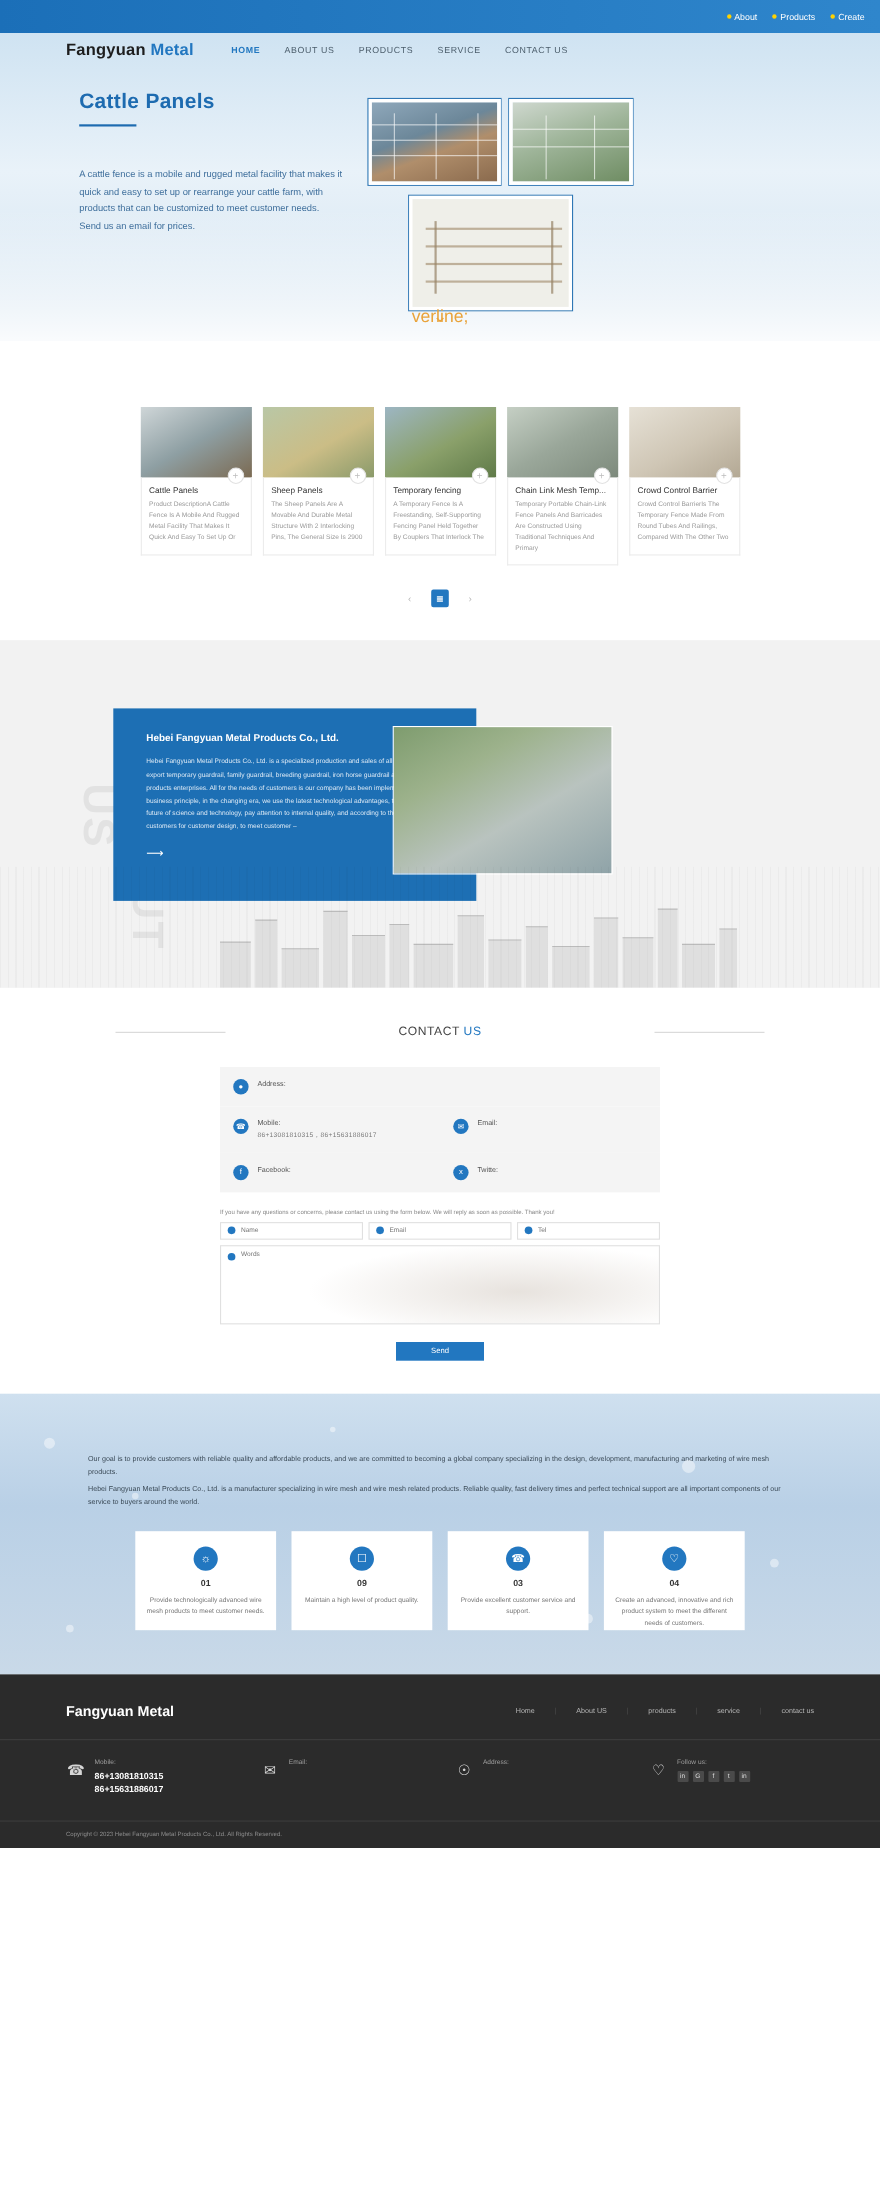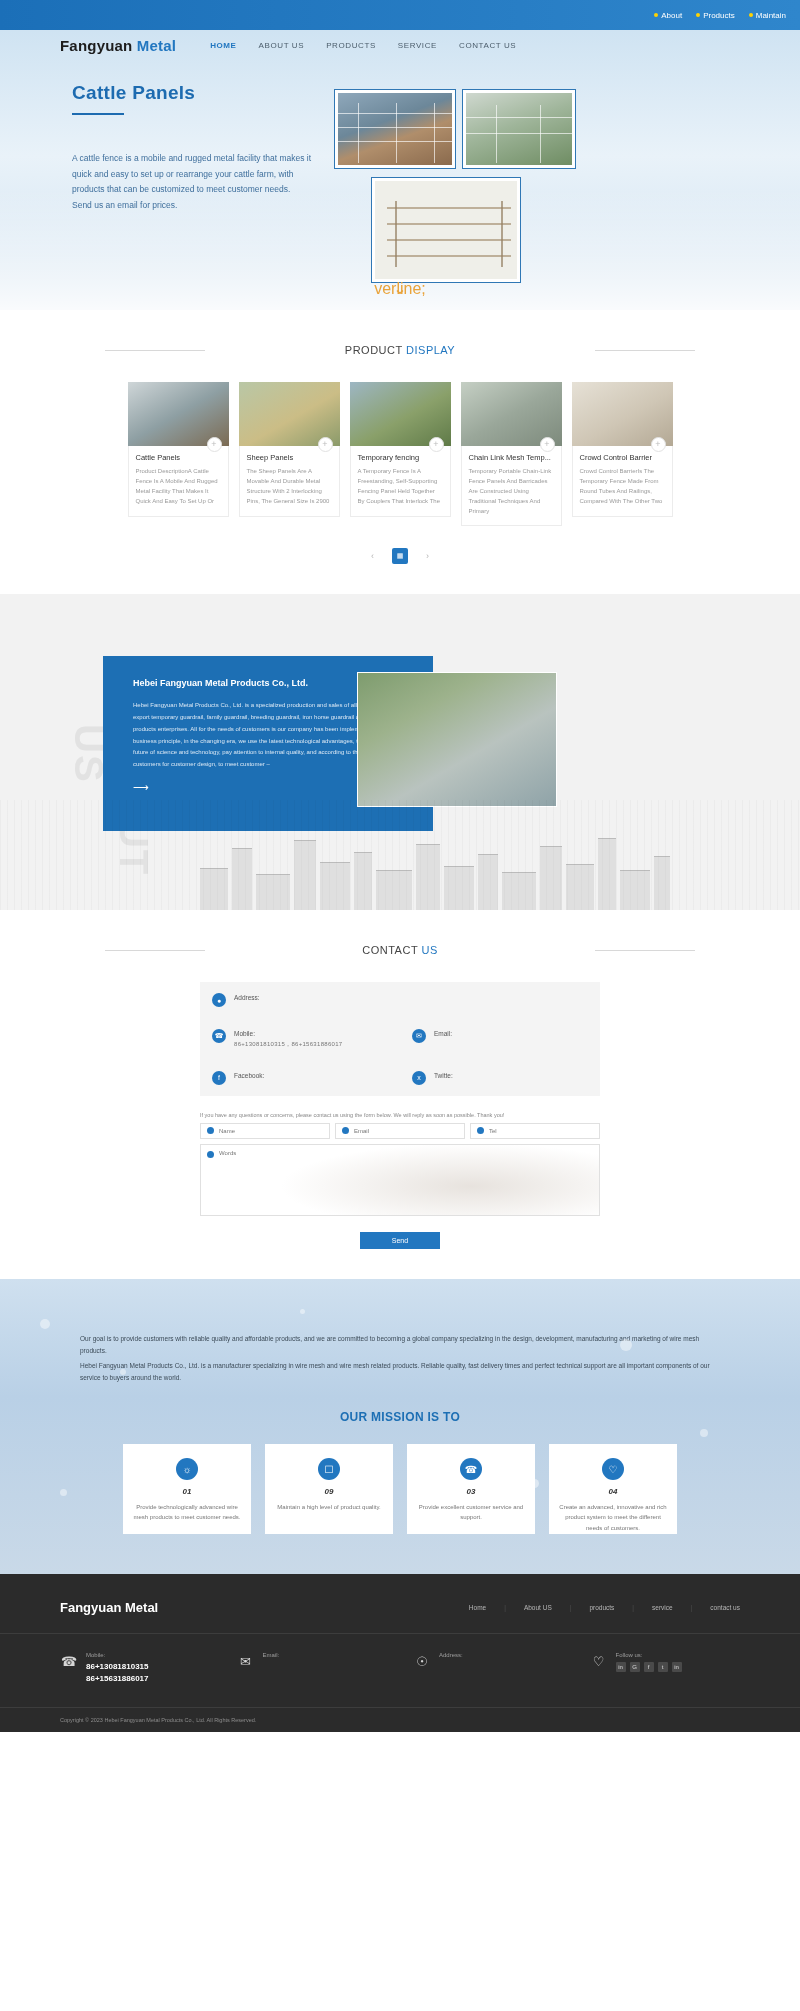--- a/index.html
+++ b/index.html
@@ -146,21 +146,21 @@
   .service {
     background: linear-gradient(180deg,#cfe0ef 0%, #b9d0e6 40%, #c9d9e8 100%);
     padding: 30px 0 40px; position:relative; overflow:hidden;
   }
   .bokeh { position:absolute; border-radius:50%; background: rgba(255,255,255,.45); }
   .svc-text { width: 640px; margin: 24px auto 0; font-size: 6.5px; line-height: 1.9; color:#3b4a57; }
   .mission-title { text-align:center; font-size: 12px; font-weight:bold; color:#1d6fb4; margin-top: 26px; letter-spacing:.3px;}
   .cards { display:flex; gap: 14px; justify-content:center; margin-top: 20px; }
   .card { width: 128px; height: 90px; background:#fff; text-align:center; padding: 14px 10px 0; position:relative; }
   .card-ico { width: 22px; height:22px; border-radius:50%; background:#2277c0; color:#fff; margin: 0 auto 7px; display:flex; align-items:center; justify-content:center; font-size:10px; }
-  .card-num { font-size: 8px; font-weight:bold; color:#333; margin-bottom: 6px; font-style: italic; }
+  .card-num { font-size: 8px; font-weight:bold; color:#333; margin-bottom: 6px; }
   .card-txt { font-size: 6px; line-height:1.7; color:#777; }
 
   
   .footer { background:#2b2b2b; color:#cfcfcf; padding: 26px 0 0; }
   .f-top { display:flex; align-items:center; justify-content:space-between; padding: 0 60px 18px; border-bottom:1px solid #3d3d3d;}
   .f-brand { font-size: 13px; font-weight:bold; color:#fff; }
   .f-links { display:flex; gap: 18px; font-size: 6.5px; color:#b6b6b6; align-items:center;}
   .f-sep { color:#4d4d4d; }
   .f-mid { display:flex; padding: 18px 60px 22px; gap: 26px; }
   .f-col { display:flex; gap: 8px; align-items:flex-start; flex:1; }
@@ -180,21 +180,21 @@
     <div class="tb-item">
       <span class="tb-dot"></span>
       <span>About</span>
     </div>
     <div class="tb-item">
       <span class="tb-dot"></span>
       <span>Products</span>
     </div>
     <div class="tb-item">
       <span class="tb-dot"></span>
-      <span>Maintain</span>
+      <span>Create</span>
     </div>
   </div>
 
   <div class="hero">
 
     <div class="nav">
       <div class="brand"><span>Fangyuan </span><span class="blue">Metal</span></div>
       <div class="nav-links">
         <span class="active">HOME</span>
         <span>ABOUT US</span>
@@ -241,23 +241,20 @@
         </div>
       </div>
     </div>
 
     <div class="scroll-arrow">
 verline;</div>
     <div class="scroll-arrow">⌄</div>
   </div>
 
   <div class="products">
-    <div class="sec-title">
-      <span>PRODUCT </span><span class="accent">DISPLAY</span>
-    </div>
 
     <div class="prod-grid">
       <div class="prod-card">
         <div class="prod-thumb t1"></div>
         <div class="prod-body">
           <div class="prod-plus">+</div>
           <div class="prod-name">Cattle Panels</div>
           <div class="prod-desc">Product DescriptionA Cattle Fence Is A Mobile And Rugged Metal Facility That Makes It Quick And Easy To Set Up Or</div>
         </div>
       </div>
@@ -418,21 +415,20 @@
     <div class="bokeh" style="left:620px;top:60px;width:12px;height:12px"></div>
     <div class="bokeh" style="left:700px;top:150px;width:8px;height:8px"></div>
     <div class="bokeh" style="left:300px;top:30px;width:5px;height:5px"></div>
     <div class="bokeh" style="left:530px;top:200px;width:9px;height:9px"></div>
     <div class="bokeh" style="left:60px;top:210px;width:7px;height:7px"></div>
 
 
     <div class="svc-text">Our goal is to provide customers with reliable quality and affordable products, and we are committed to becoming a global company specializing in the design, development, manufacturing and marketing of wire mesh products.</div>
     <div class="svc-text" style="margin-top:2px">Hebei Fangyuan Metal Products Co., Ltd. is a manufacturer specializing in wire mesh and wire mesh related products. Reliable quality, fast delivery times and perfect technical support are all important components of our service to buyers around the world.</div>
 
-    <div class="mission-title">OUR MISSION IS TO</div>
 
     <div class="cards">
       <div class="card">
         <div class="card-ico">☼</div>
         <div class="card-num">01</div>
         <div class="card-txt">Provide technologically advanced wire mesh products to meet customer needs.</div>
       </div>
       <div class="card">
         <div class="card-ico">☐</div>
         <div class="card-num">09</div>

